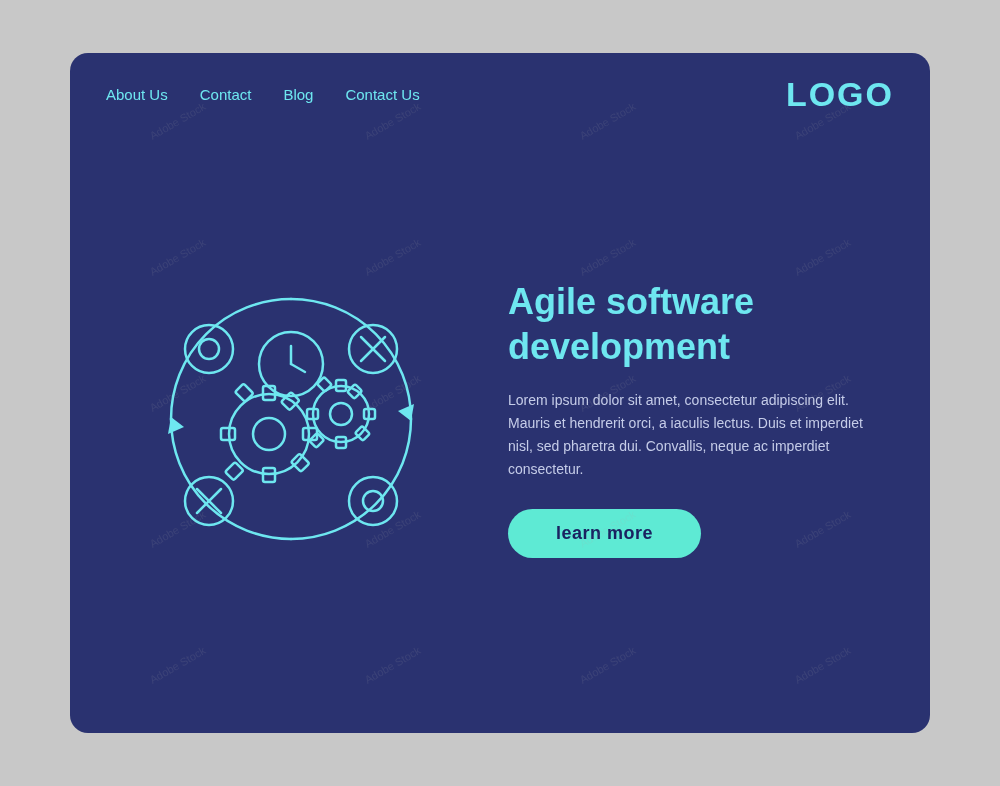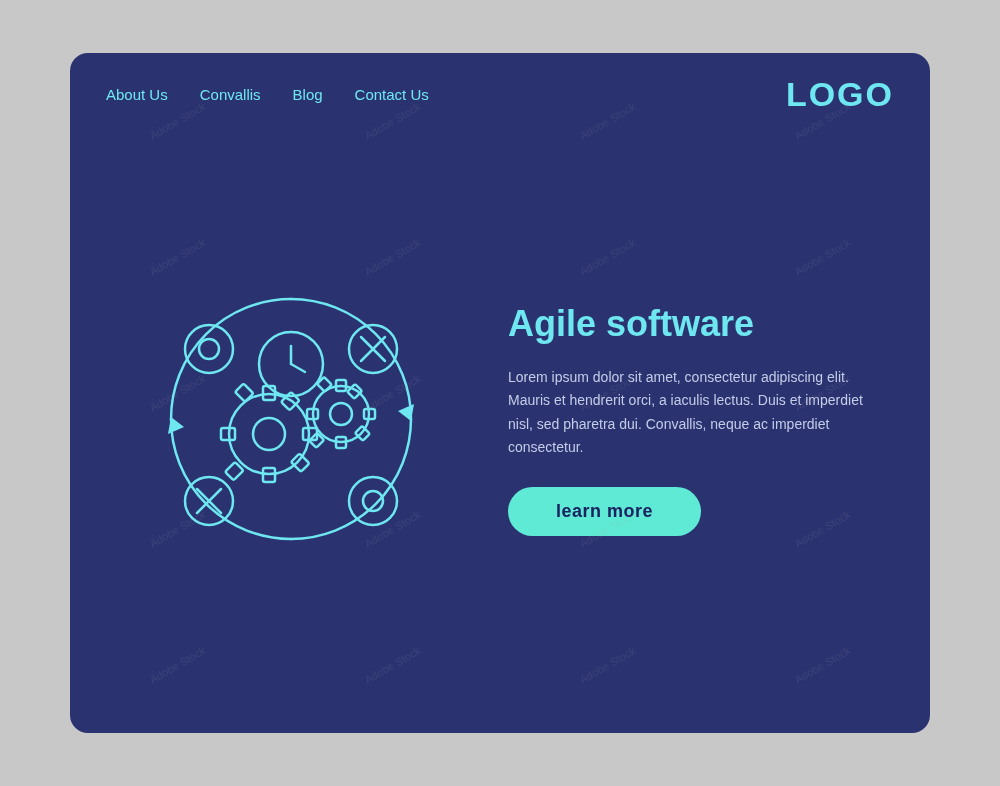--- a/index.html
+++ b/index.html
@@ -145,21 +145,21 @@
       <span>Adobe Stock</span>
       <span>Adobe Stock</span>
     <span>Adobe Stock</span>
       <span>Adobe Stock</span>
       <span>Adobe Stock</span>
       <span>Adobe Stock</span>
   </div>
 
   <nav class="nav">
     <a class="nav-link">About Us</a>
-    <a class="nav-link">Convallis</a>
+    <a class="nav-link">Contact</a>
     <a class="nav-link">Blog</a>
     <a class="nav-link">Contact Us</a>
     <span class="logo">LOGO</span>
   </nav>
 
   <div class="main">
 
     <div class="illustration">
       <svg width="340" height="340" viewBox="0 0 340 340" fill="none" xmlns="http://www.w3.org/2000/svg">
 
@@ -228,19 +228,20 @@
         <g transform="translate(252, 252)">
           <circle cx="0" cy="0" r="24" stroke="#6ee7f0" stroke-width="2.5" fill="none"></circle>
           <circle cx="0" cy="0" r="10" stroke="#6ee7f0" stroke-width="2.5" fill="none"></circle>
         </g>
       </svg>
     </div>
 
     <div class="content">
       <h1 class="headline">
         <span>Agile software</span><br>
+        <span>development</span>
       </h1>
       <p class="body-text">Lorem ipsum dolor sit amet, consectetur adipiscing elit. Mauris et hendrerit orci, a iaculis lectus. Duis et imperdiet nisl, sed pharetra dui. Convallis, neque ac imperdiet consectetur.</p>
       <button class="learn-btn">learn more</button>
     </div>
 
   </div>
 </div>
 
 </body></html>

